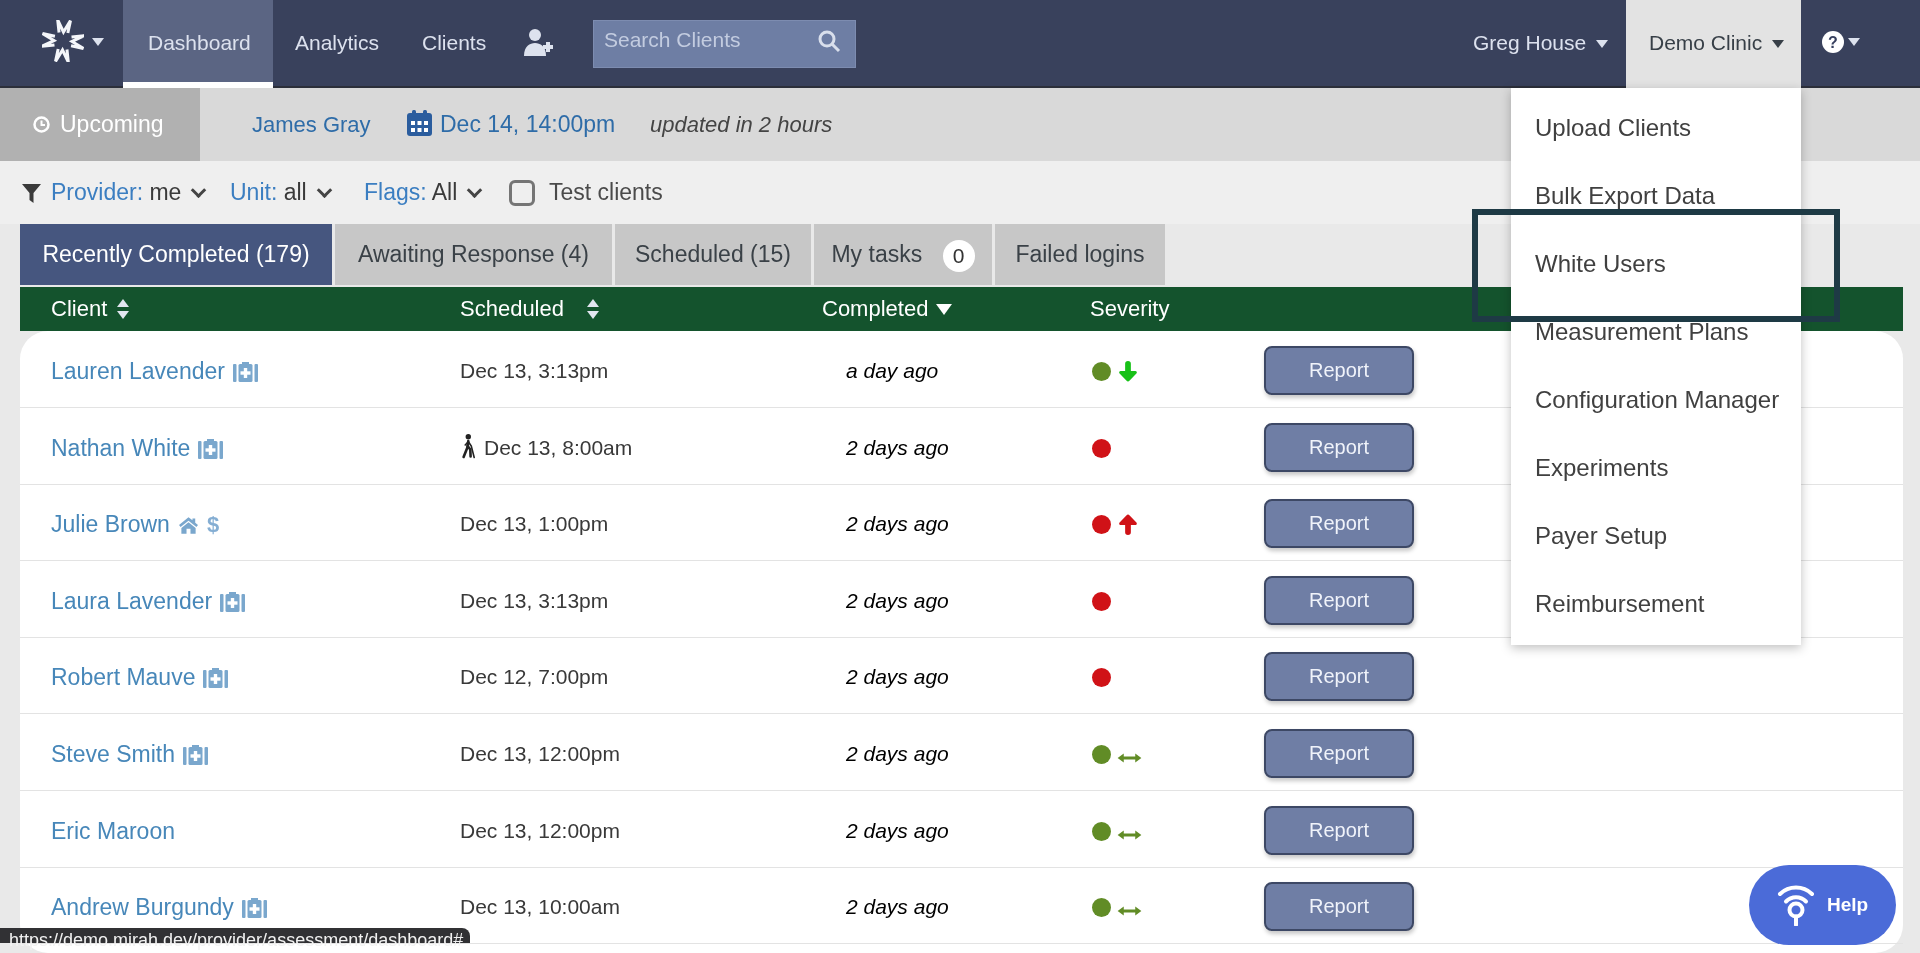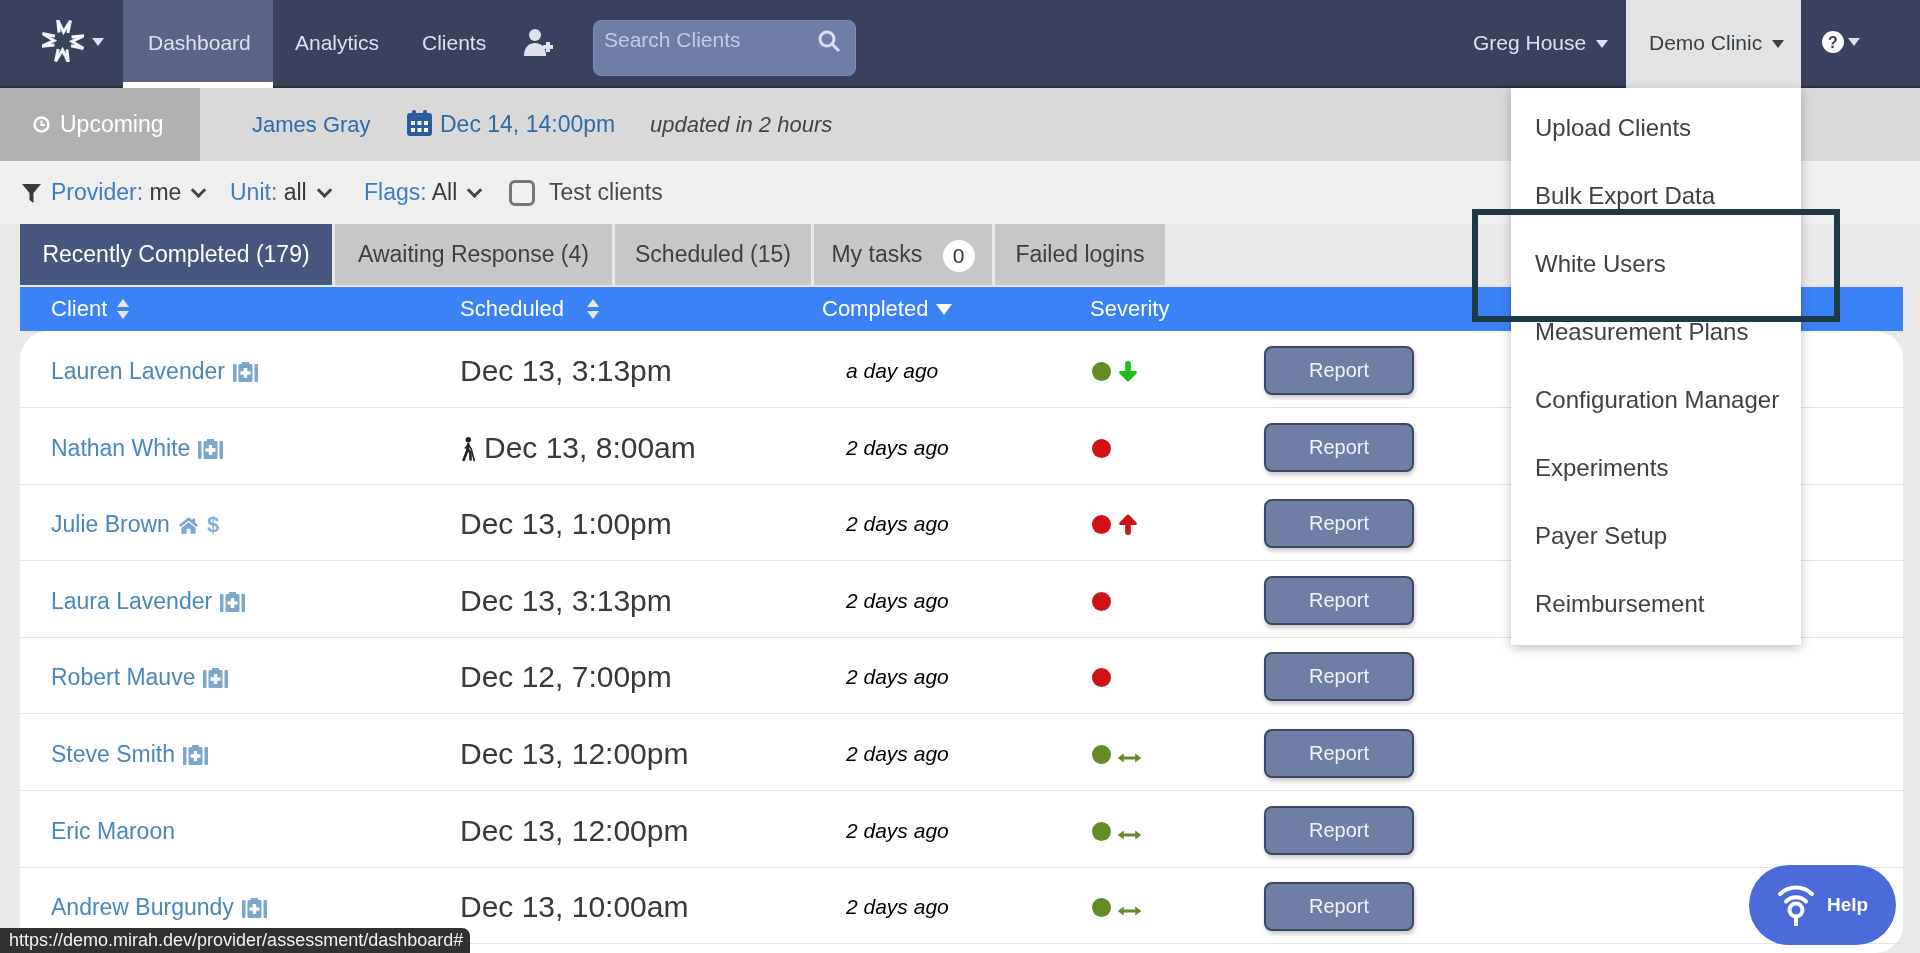--- a/index.html
+++ b/index.html
@@ -4,21 +4,21 @@
 <style>
 * { margin:0; padding:0; box-sizing:border-box; }
 html,body { width:1920px; height:953px; overflow:hidden; }
 body { font-family:"Liberation Sans", sans-serif; background:#e9e9e9; position:relative; }
 .abs { position:absolute; }
 
 
 #nav { position:absolute; left:0; top:0; width:1920px; height:88px; background:#39415c; box-shadow:inset 0 -2px 0 #2c2f3a; }
 #navtab { position:absolute; left:123px; top:0; width:150px; height:82px; background:#5b6583; border-bottom:6px solid #ffffff; height:88px; }
 .navlink { position:absolute; top:0; height:88px; line-height:86px; color:#dce1ee; font-size:21px; }
-#search { position:absolute; left:593px; top:20px; width:263px; height:56px; background:#6e7ea4; border:1px solid #7d8cb0; border-radius:8px; color:#c3cce0; font-size:21px; line-height:38px; padding-left:10px; }
+#search { position:absolute; left:593px; top:20px; width:263px; height:48px; background:#6e7ea4; border:1px solid #7d8cb0; border-radius:0; color:#c3cce0; font-size:21px; line-height:38px; padding-left:10px; }
 #greghouse { position:absolute; left:1473px; top:0; height:88px; line-height:86px; color:#dce1ee; font-size:21px; }
 #democlinic { position:absolute; left:1626px; top:0; width:175px; height:88px; background:#e3e3e3; color:#373f47; font-size:21px; line-height:86px; text-align:left; padding-left:23px; }
 .caret { display:inline-block; width:0; height:0; border-left:6px solid transparent; border-right:6px solid transparent; border-top:8px solid #dde2ee; vertical-align:middle; margin-left:4px; }
 .caret.abs { margin-left:0; }
 .caret.dark { border-top-color:#373f47; }
 
 
 #upbar { position:absolute; left:0; top:88px; width:1920px; height:73px; background:#d9d9d9; }
 #upbox { position:absolute; left:0; top:0; width:200px; height:73px; background:#b1b1b1; color:#ffffff; font-size:23px; line-height:73px; }
 #jamesgray { position:absolute; left:252px; top:0; line-height:73px; color:#2e6ca8; font-size:22px; }
@@ -36,39 +36,39 @@
 
 .tab { position:absolute; top:224px; height:61px; background:#c7c7c7; color:#3a4147; font-size:23px; line-height:61px; text-align:center; }
 #tab1 { left:20px; width:312px; background:#46567f; color:#ffffff; }
 #tab2 { left:335px; width:277px; }
 #tab3 { left:615px; width:196px; }
 #tab4 { left:814px; width:178px; }
 #tab5 { left:995px; width:170px; }
 #badge { display:inline-block; width:32px; height:32px; border-radius:16px; background:#ffffff; color:#333; line-height:32px; text-align:center; margin-left:14px; font-size:21px; vertical-align:middle; }
 
 
-#thead { position:absolute; left:20px; top:287px; width:1883px; height:44px; background:#3b82f6; color:#ffffff; font-size:22px; line-height:44px; }
+#thead { position:absolute; left:20px; top:287px; width:1883px; height:44px; background:#14532d; color:#ffffff; font-size:22px; line-height:44px; }
 #tbody { position:absolute; left:20px; top:331px; width:1883px; height:622px; background:#ffffff;border-radius:28px; }
 .row { position:absolute; left:0; width:1883px; height:77px; border-bottom:1px solid #e3e3e3; }
 .name { position:absolute; left:31px; top:0; line-height:80px; color:#4787b9; font-size:23px; }
-.sched { position:absolute; left:440px; top:0; line-height:80px; color:#393939; font-size:30px;text-align:right; }
+.sched { position:absolute; left:440px; top:0; line-height:80px; color:#393939; font-size:21px;text-align:right; }
 .ago { position:absolute; left:800px; top:0; line-height:80px; color:#000000; font-size:21px; font-style:italic;margin-left:26px; }
 .dot { position:absolute; left:1072px; top:31px; width:19px; height:19px; border-radius:50%; }
 .dot.red { background:#d01217; }
 .dot.olive { background:#618c26; }
 .sevicon { position:absolute; left:1097px; top:28px; }
 .report { position:absolute; left:1244px; top:15px; width:150px; height:49px; background:#6f7ea5; border:2px solid #3d4865; border-radius:8px; color:#f0f3fa; font-size:20px; text-align:center; line-height:45px; box-shadow:1px 3px 4px rgba(0,0,0,0.22); }
 
 
 #dropdown { position:absolute; left:1511px; top:88px; width:290px; height:557px; background:#ffffff; box-shadow:0 3px 10px rgba(0,0,0,0.25); }
 .ditem { position:absolute; left:24px; color:#404040; font-size:24px; }
 #hlbox { position:absolute; left:1472px; top:209px; width:368px; height:113px; border:6px solid #1e3a45; }
 
 
-#urlbar { position:absolute; left:0; top:928px; width:470px; height:25px; background:#313134; border-top-right-radius:8px; color:#f2f2f2; font-size:18px; line-height:25px; padding-left:9px; }
+#urlbar { position:absolute; left:0; top:928px; width:470px; height:15px; background:#313134; border-top-right-radius:8px; color:#f2f2f2; font-size:18px; line-height:25px; padding-left:9px; }
 #help { position:absolute; left:1749px; top:865px; width:147px; height:80px; border-radius:40px; background:#4b6bd8; color:#ffffff; }
 #helptext { position:absolute; left:78px; top:29px; font-size:19px; font-weight:bold; }
 </style>
 </head>
 <body>
 
 <div id="nav">
   <svg class="abs" style="left:42px;top:20px" width="42" height="42" viewBox="-21 -21 42 42">
     <g stroke="#f4f6fa" stroke-width="3" fill="none" transform="rotate(3)">
       <path d="M-4.4,-8.3 L-6.4,-20.8 L0,-9.0 L6.4,-20.8 L4.4,-8.3"></path>

